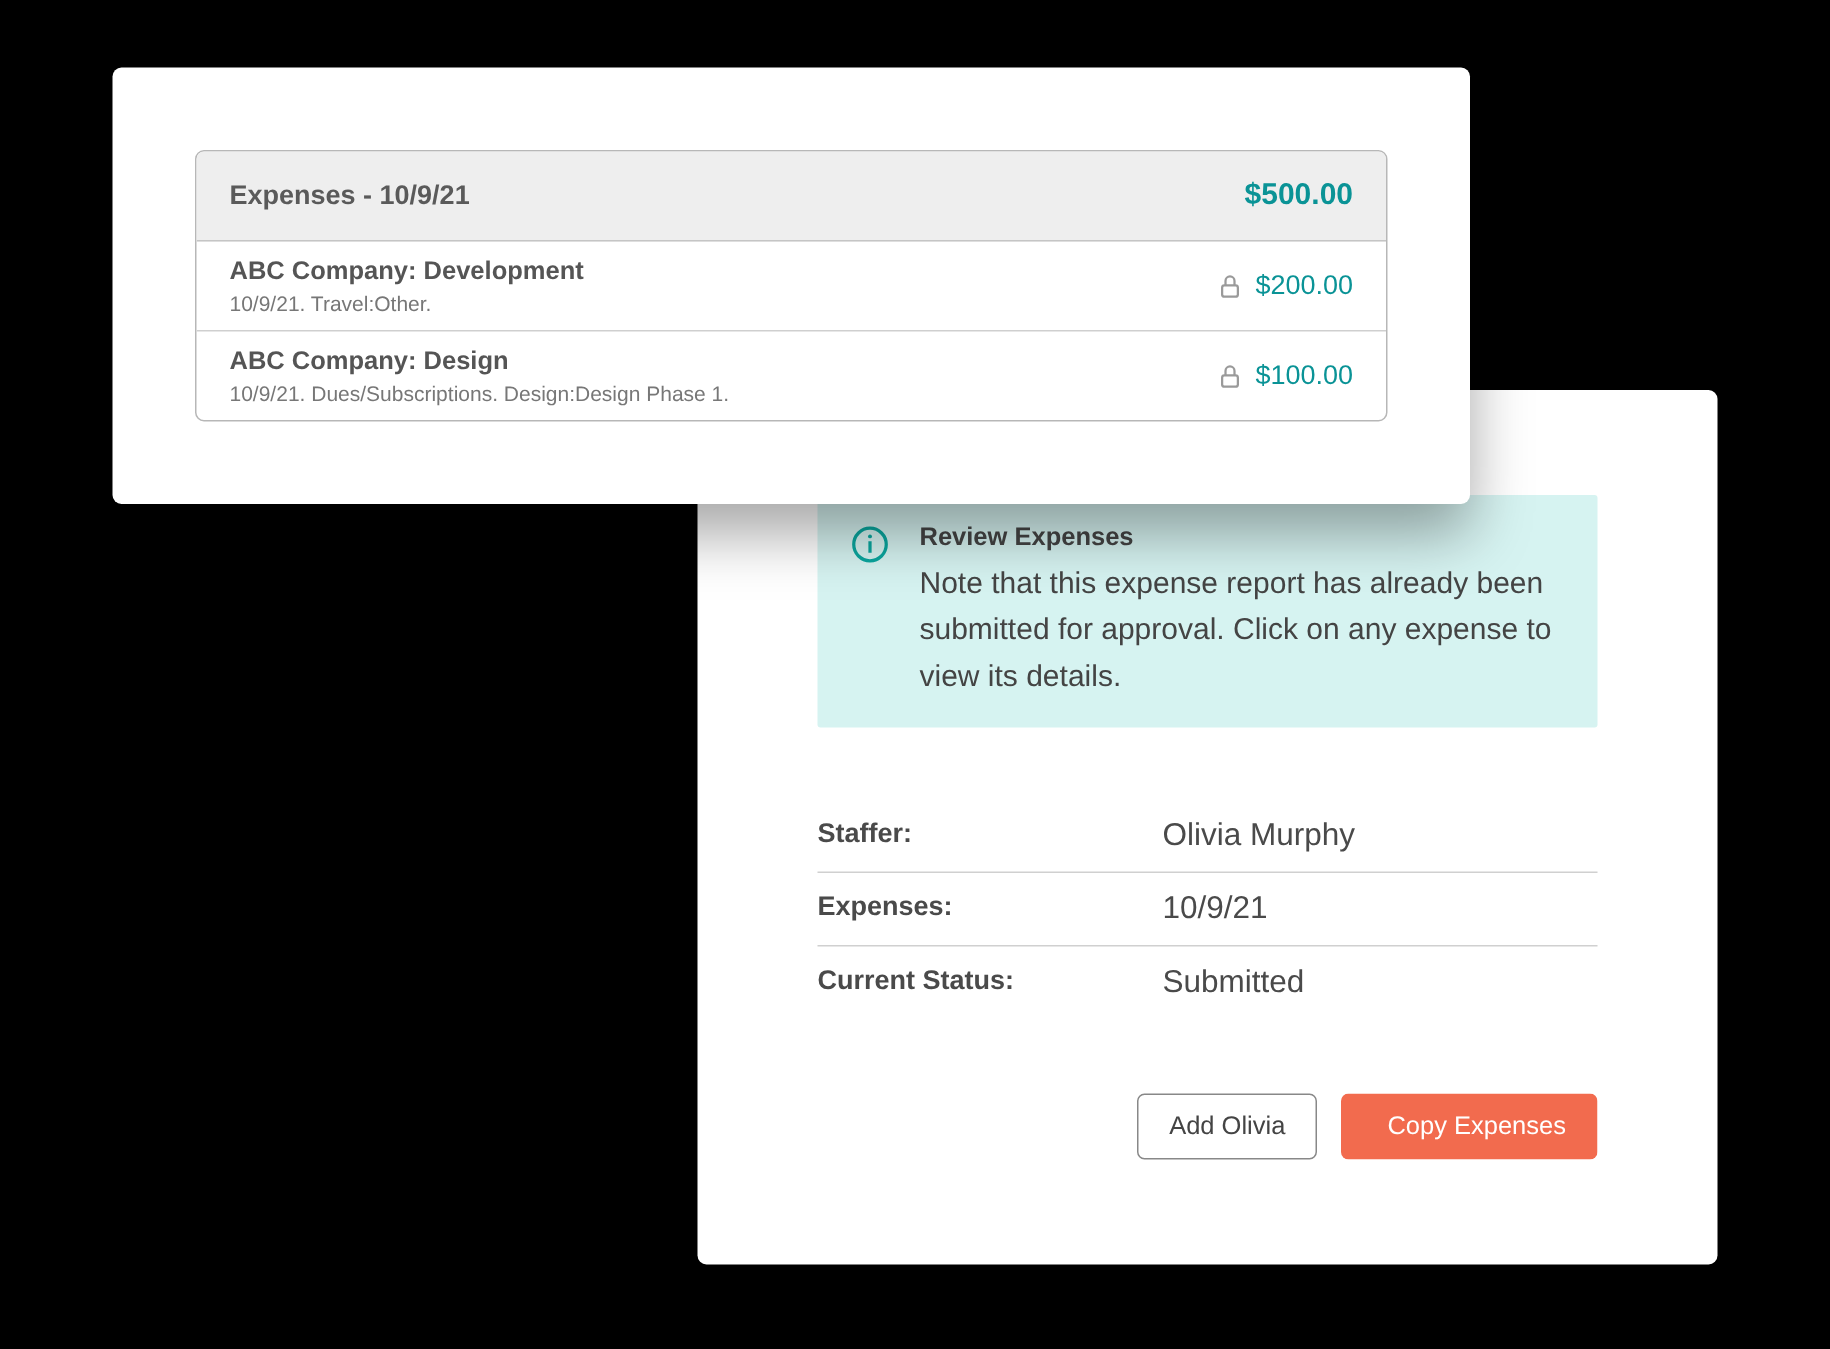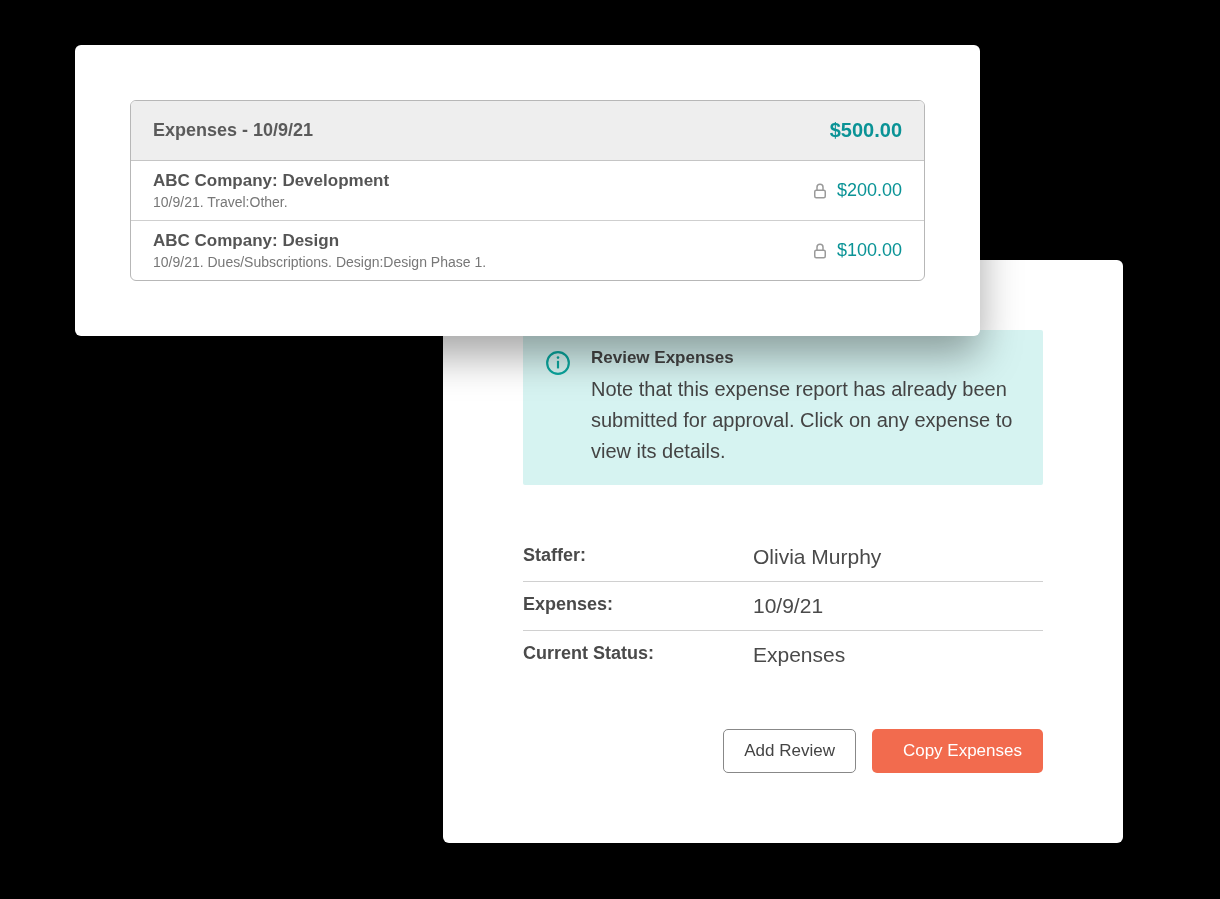--- a/index.html
+++ b/index.html
@@ -72,21 +72,21 @@
   }
   .expense-row .amount {
     color: #0a9396;
     font-size: 18px;
     font-weight: 500;
   }
   .lock-icon svg { display: block; }
 
   
   .card-bottom {
-    left: 443px;
+    left: 465px;
     top: 260px;
     width: 680px;
     padding: 70px 80px 70px 80px;
   }
   .info-box {
     background: #d6f3f1;
     padding: 18px 22px;
     display: flex;
     gap: 20px;
     align-items: flex-start;
@@ -169,26 +169,26 @@
     <div class="meta-row">
       <div class="meta-label">Staffer:</div>
       <div class="meta-value">Olivia Murphy</div>
     </div>
     <div class="meta-row">
       <div class="meta-label">Expenses:</div>
       <div class="meta-value">10/9/21</div>
     </div>
     <div class="meta-row">
       <div class="meta-label">Current Status:</div>
-      <div class="meta-value">Expenses</div>
+      <div class="meta-value">Submitted</div>
     </div>
   </div>
 
   <div class="actions">
-    <button class="btn btn-outline">Add Review</button>
+    <button class="btn btn-outline">Add Olivia</button>
     <button class="btn btn-primary">Copy Expenses</button>
   </div>
 </div>
 
 <div class="card card-top">
   <div class="expense-table">
     <div class="expense-header">
       <span class="title">Expenses - 10/9/21</span>
       <span class="total">$500.00</span>
     </div>

